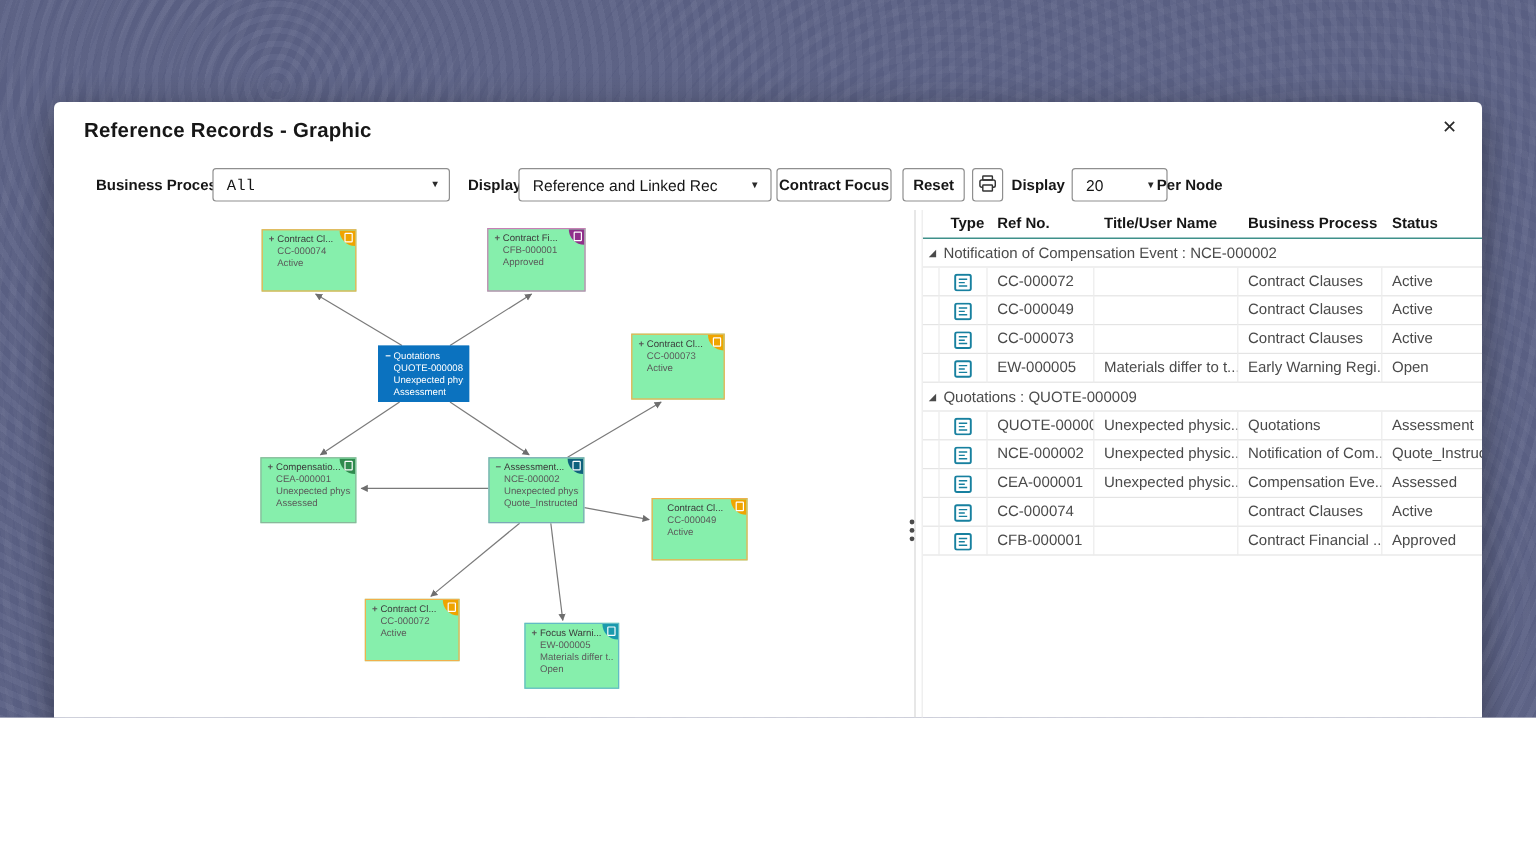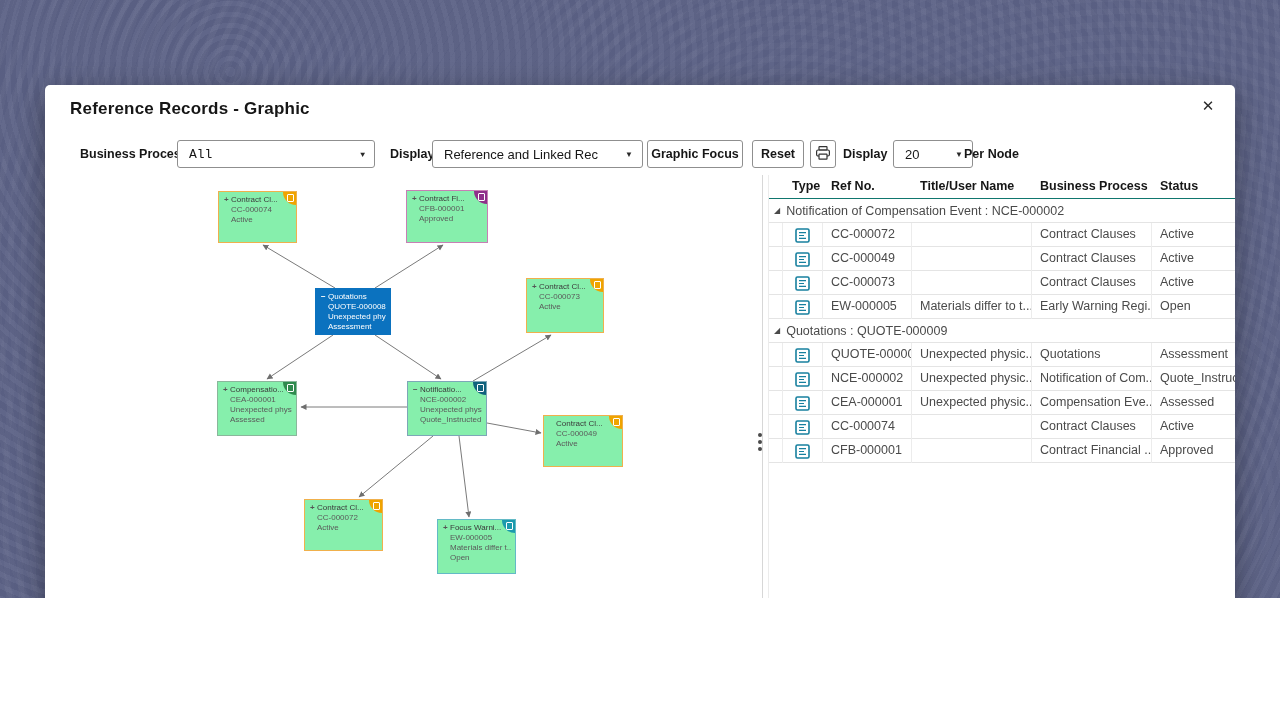--- a/index.html
+++ b/index.html
@@ -121,21 +121,21 @@
     <div class="tb-label" style="left:35px;">Business Process</div>
     <div class="select" style="left:132px; width:198px;font-family:Liberation Mono, monospace;">
       <span>All</span>
       <span class="chevron">▼</span>
     </div>
     <div class="tb-label" style="left:345px;">Display</div>
     <div class="select" style="left:387px; width:211px;gap:19px;">
       <span>Reference and Linked Rec</span>
       <span class="chevron">▼</span>
     </div>
-    <button class="btn" style="left:602px; width:96px;">Graphic Focus</button>
+    <button class="btn" style="left:602px; width:96px;">Contract Focus</button>
     <button class="btn" style="left:707px; width:52px;">Reset</button>
     <button class="btn icon-btn" style="left:765px;">
       <span>
         <svg width="16" height="16" viewBox="0 0 16 16">
           <rect x="4" y="1.7" width="8" height="3.3" rx="0.5" fill="none" stroke="#333" stroke-width="1.2"></rect>
           <rect x="1.6" y="5" width="12.8" height="6" rx="1.5" fill="none" stroke="#333" stroke-width="1.2"></rect>
           <rect x="4" y="9.2" width="8" height="5" rx="0.5" fill="#fff" stroke="#333" stroke-width="1.2"></rect>
         </svg>
       </span>
     </button>
@@ -200,21 +200,21 @@
       <div class="node v-green" style="left:172px; top:206px; width:80px; height:55px;">
         <span class="badge"></span>
         <div class="node-line l1"><span class="sign">+</span><span>Compensatio...</span></div>
         <div class="node-line" style="padding-left:7px;">CEA-000001</div>
         <div class="node-line" style="padding-left:7px;">Unexpected physica...</div>
         <div class="node-line" style="padding-left:7px;">Assessed</div>
       </div>
 
       <div class="node v-teal-dark" style="left:362px; top:206px; width:80px; height:55px;">
         <span class="badge"></span>
-        <div class="node-line l1"><span class="sign">−</span><span>Notificatio...</span></div>
+        <div class="node-line l1"><span class="sign">−</span><span>Assessment...</span></div>
         <div class="node-line" style="padding-left:7px;">NCE-000002</div>
         <div class="node-line" style="padding-left:7px;">Unexpected physica...</div>
         <div class="node-line" style="padding-left:7px;">Quote_Instructed</div>
       </div>
 
       <div class="node v-orange" style="left:498px; top:240px; width:80px; height:52px;">
         <span class="badge"></span>
         <div class="node-line l1"><span class="sign"></span><span>Contract Cl...</span></div>
         <div class="node-line" style="padding-left:7px;">CC-000049</div>
         <div class="node-line" style="padding-left:7px;"></div>

